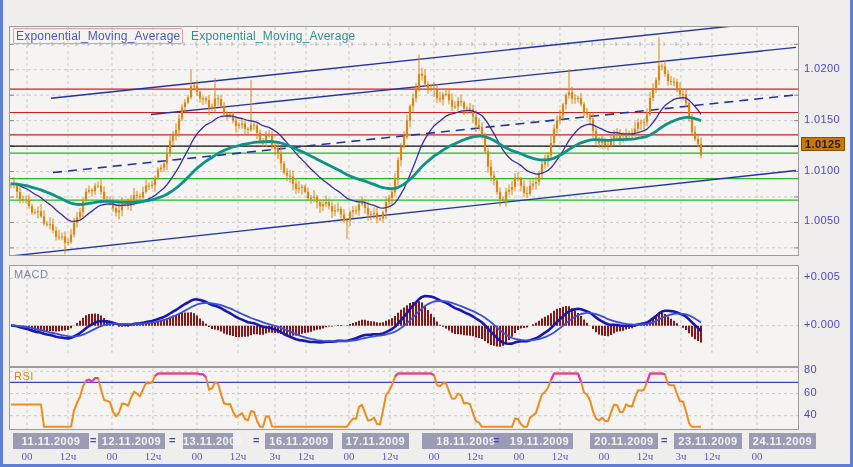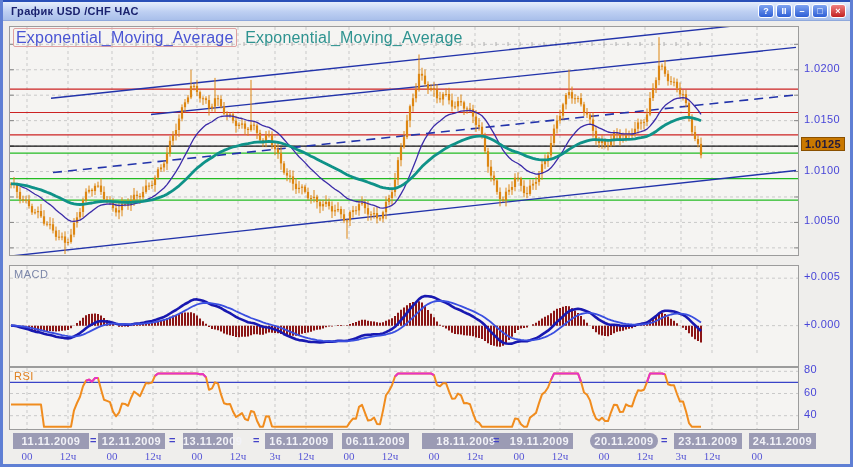--- a/index.html
+++ b/index.html
@@ -11,50 +11,40 @@
   .winbtns{position:absolute;right:4px;top:2px;display:flex;gap:2px;}
   .wbtn{width:16px;height:14px;border:1px solid #FFFFFF;border-radius:3px;box-sizing:border-box;
     background:linear-gradient(#7FA3F0,#2E5FD6);color:#fff;font-size:9px;font-weight:bold;
     display:flex;align-items:center;justify-content:center;line-height:1;cursor:pointer;}
   .wbtn.close{background:linear-gradient(#F08080,#C22121);}
   .panel{position:absolute;left:6px;width:790px;border:1px solid #9C9C9C;background:#F5F4F2;box-sizing:border-box;}
   #panel-main{top:26px;height:230px;}
   #panel-macd{top:265px;height:102px;}
   #panel-rsi{top:367px;height:63px;}
   svg{position:absolute;left:0;top:0;display:block;}
-  .legend{position:absolute;left:3px;top:2px;font-size:16px;letter-spacing:0.2px;white-space:nowrap;}
+  .legend{position:absolute;left:3px;top:2px;font-size:12px;letter-spacing:0.2px;white-space:nowrap;}
   .lg1{color:#4A55D4;border:1px solid #E0A0A0;border-radius:2px;padding:0 2px;}
   .lg2{color:#2E9390;margin-left:4px;}
   .plabel{position:absolute;left:4px;top:2px;font-size:11px;letter-spacing:0.5px;}
   #panel-macd .plabel{color:#7A85A8;}
   #panel-rsi .plabel{color:#E08020;}
   .axlbl{position:absolute;left:5px;color:#4845D8;font-size:11px;letter-spacing:0.4px;white-space:nowrap;}
   #right-axis{position:absolute;left:796px;top:0;width:57px;height:435px;}
   .ptag{position:absolute;left:2px;background:#C97800;border:1px solid #8A5000;color:#221A3C;
     font-size:11px;font-weight:bold;padding:0 3px;letter-spacing:0.4px;}
   #date-axis{position:absolute;left:0;top:0;width:853px;height:467px;pointer-events:none;}
   .band{position:absolute;top:433px;height:16px;background:#9B9BB4;color:#F2F2F7;font-size:11px;font-weight:bold;
     text-align:center;line-height:16px;letter-spacing:0.5px;}
   .sep{position:absolute;top:434px;color:#4343C8;font-weight:bold;font-size:11px;}
   .tlabel{position:absolute;top:450px;width:34px;margin-left:-17px;text-align:center;color:#5857D6;font-size:11px;font-family:Liberation Serif, serif;}
 </style>
 </head>
 <body>
 
 <div id="stage">
-  <div class="titlebar">
-    <span class="title">График USD /CHF  ЧАС</span>
-    <div class="winbtns" id="winbtns">
-        <div class="wbtn">?</div>
-        <div class="wbtn">II</div>
-        <div class="wbtn">–</div>
-        <div class="wbtn">□</div>
-        <div class="wbtn close">×</div>
-      </div>
-  </div>
 
   <div class="panel" id="panel-main">
     <svg id="svg-main" width="788" height="228">
         <g>
           <line x1="17" x2="17" y1="0" y2="228" stroke="#C9C9C9" stroke-dasharray="3,3"></line>
           <line x1="58" x2="58" y1="0" y2="228" stroke="#C9C9C9" stroke-dasharray="3,3"></line>
           <line x1="102" x2="102" y1="0" y2="228" stroke="#C9C9C9" stroke-dasharray="3,3"></line>
           <line x1="143" x2="143" y1="0" y2="228" stroke="#C9C9C9" stroke-dasharray="3,3"></line>
           <line x1="187" x2="187" y1="0" y2="228" stroke="#C9C9C9" stroke-dasharray="3,3"></line>
           <line x1="228" x2="228" y1="0" y2="228" stroke="#C9C9C9" stroke-dasharray="3,3"></line>
@@ -967,24 +957,24 @@
       <div class="axlbl" style="top: 363.327px;">80</div>
       <div class="axlbl" style="top: 385.509px;">60</div>
       <div class="axlbl" style="top: 407.691px;">40</div>
       <div class="ptag" style="top: 137.089px;">1.0125</div>
     </div>
   <div id="date-axis">
       <div class="band" style="left: 10px; width: 76px;">11.11.2009</div>
       <div class="band" style="left: 95px; width: 67px;">12.11.2009</div>
       <div class="band" style="left: 180px; width: 50px;">13.11.2009</div>
       <div class="band" style="left: 262px; width: 68px;">16.11.2009</div>
-      <div class="band" style="left: 339px; width: 67px;">06.11.2009</div>
+      <div class="band" style="left: 339px; width: 67px;">17.11.2009</div>
       <div class="band" style="left: 419px; width: 88px;">18.11.2009</div>
       <div class="band" style="left: 503px; width: 67px;">19.11.2009</div>
-      <div class="band" style="left: 587px; width: 68px; border-radius: 8px;">20.11.2009</div>
+      <div class="band" style="left: 587px; width: 68px;">20.11.2009</div>
       <div class="band" style="left: 671px; width: 68px;">23.11.2009</div>
       <div class="band" style="left: 746px; width: 67px;">24.11.2009</div>
       <div class="sep" style="left: 87px;">=</div>
       <div class="sep" style="left: 166px;">=</div>
       <div class="sep" style="left: 250px;">=</div>
       <div class="sep" style="left: 490px;">=</div>
       <div class="sep" style="left: 658px;">=</div>
       <div class="tlabel" style="left: 24px;">00</div>
       <div class="tlabel" style="left: 65px;">12ч</div>
       <div class="tlabel" style="left: 109px;">00</div>

